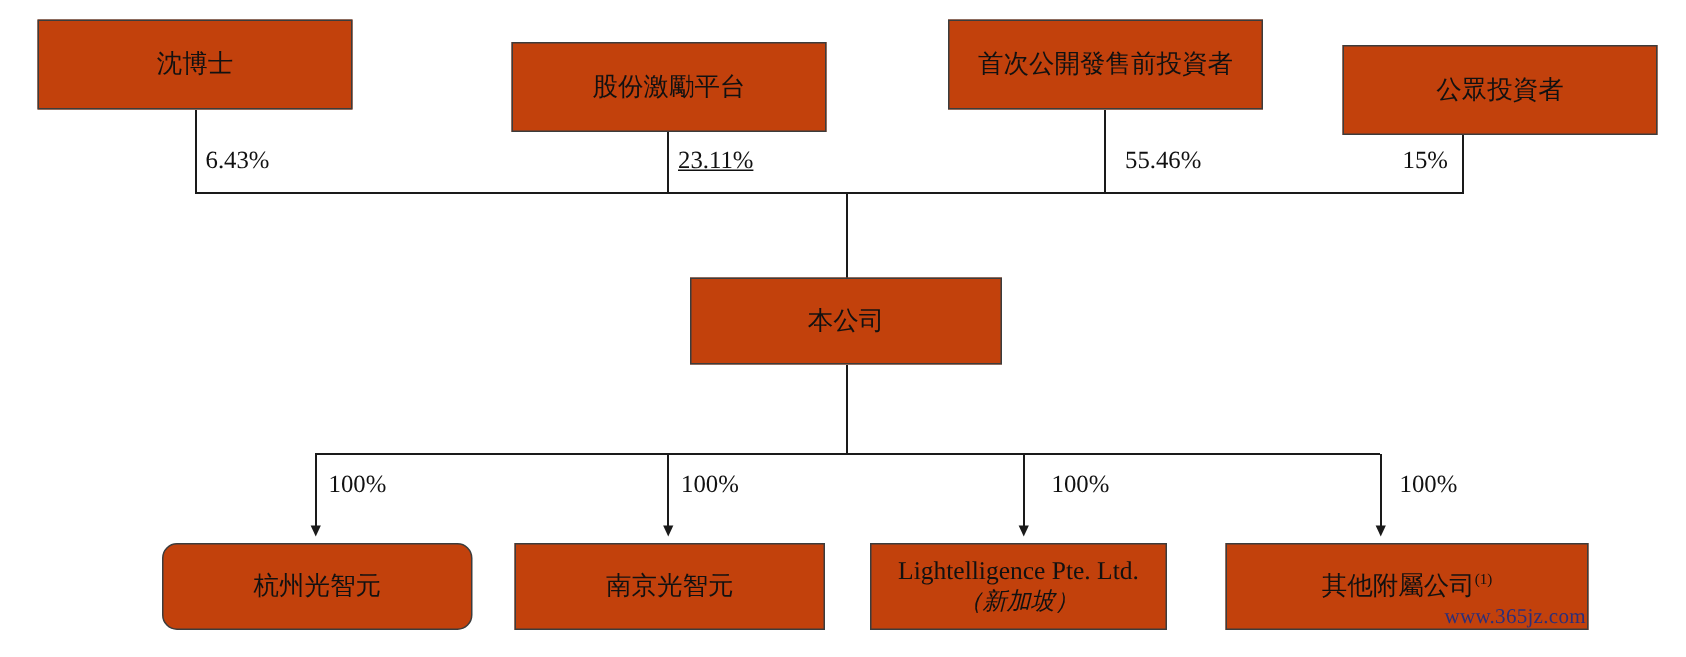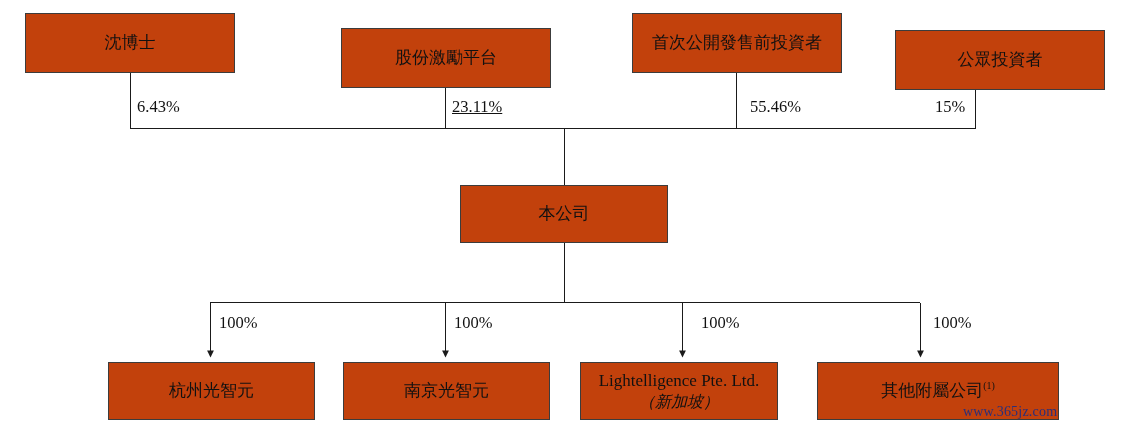--- a/index.html
+++ b/index.html
@@ -129,21 +129,21 @@
 
   <div class="node" style="left:460px; top:185px; width:208px; height:58px;">
     <span class="node-label">本公司</span>
   </div>
 
   <div class="pct" style="left:219px; top:313px;">100%</div>
   <div class="pct" style="left:454px; top:313px;">100%</div>
   <div class="pct" style="left:701px; top:313px;">100%</div>
   <div class="pct" style="left:933px; top:313px;">100%</div>
 
-  <div class="node" style="left:108px; top:362px; width:207px; height:58px;">
+  <div class="node" style="left:108px; top:362px; width:207px; height:58px;border-radius:10px;">
     <span class="node-label">杭州光智元</span>
   </div>
 
   <div class="node" style="left:343px; top:362px; width:207px; height:58px;">
     <span class="node-label">南京光智元</span>
   </div>
 
   <div class="node" style="left:580px; top:362px; width:198px; height:58px;">
     <span>
       <span class="node-label">Lightelligence Pte. Ltd.</span>

